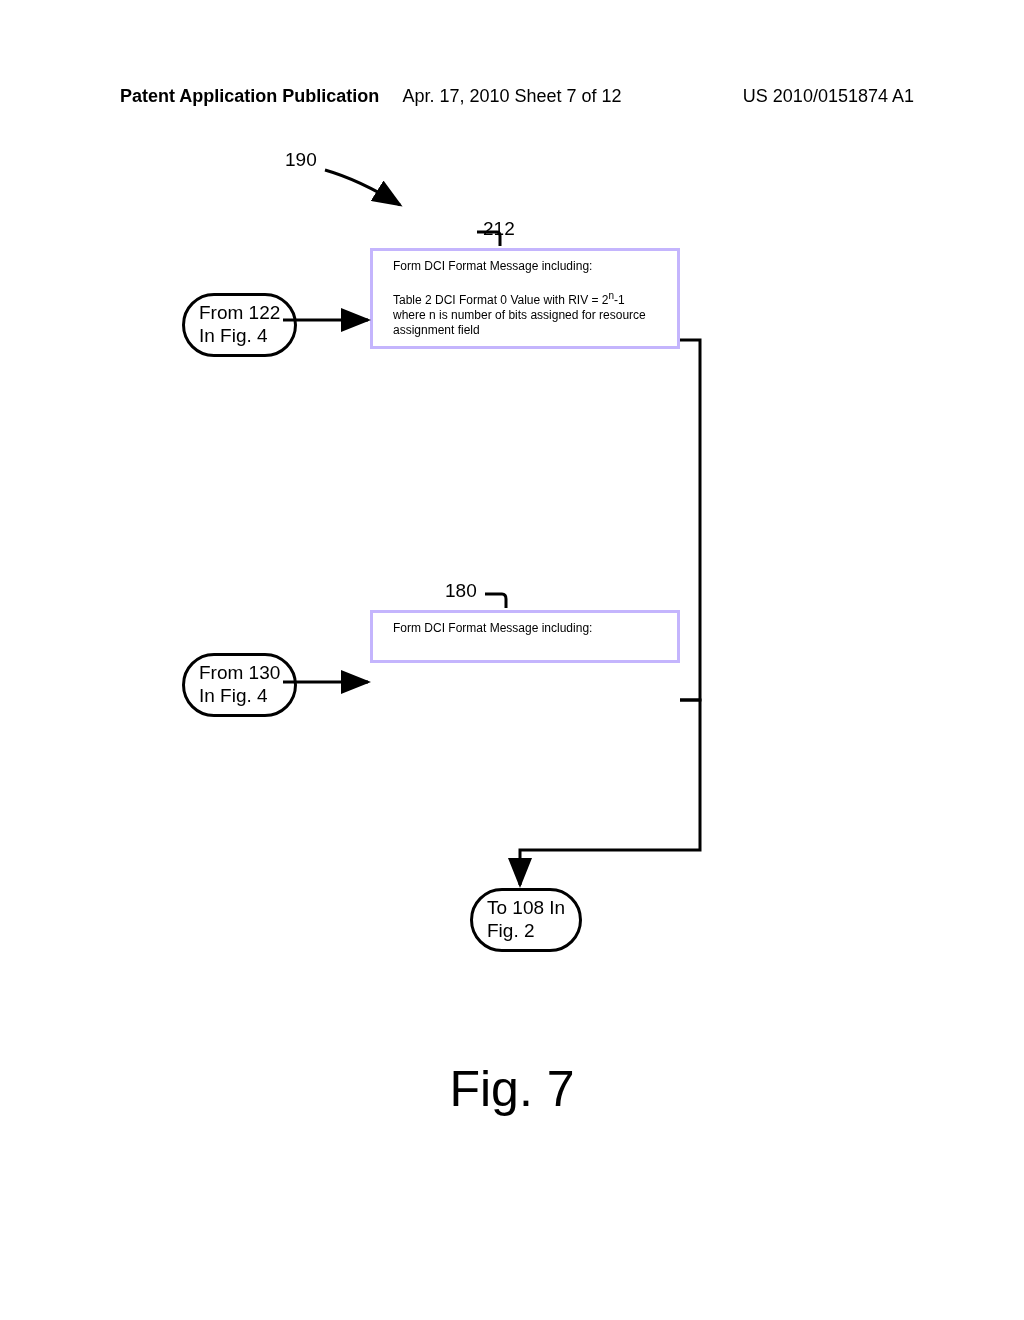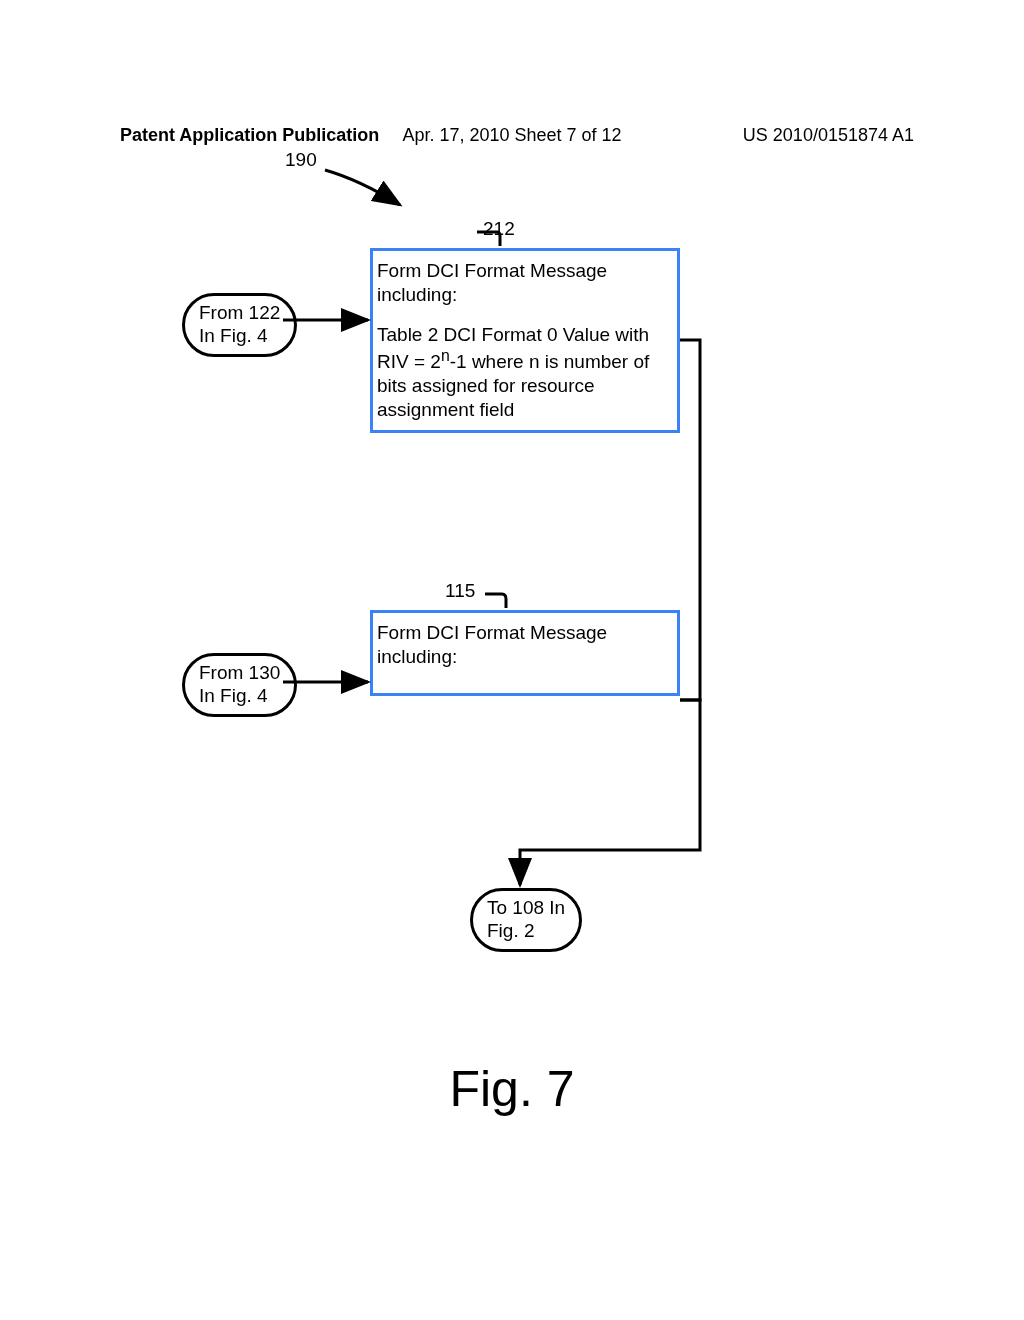--- a/index.html
+++ b/index.html
@@ -12,40 +12,39 @@
   }
   .header {
     position: absolute;
     top: 86px;
     left: 0;
     right: 0;
     display: flex;
     justify-content: space-between;
     padding: 0 110px 0 120px;
     font-size: 18px;
-    margin-top: 39px;
   }
   .header .left { font-weight: bold; }
   .header .center { position: absolute; left: 50%; transform: translateX(-50%); }
   .header .right { }
   .terminal {
     position: absolute;
     border: 3px solid #000;
     border-radius: 40px;
     padding: 6px 14px;
     font-size: 19px;
     line-height: 1.2;
     text-align: left;
     background: white;
   }
   .box {
     position: absolute;
-    border: 3px solid #3b82f6;
-    padding: 8px 4px;
-    font-size: 19px;
+    border: 3px solid #c4b5fd;
+    padding: 8px 20px;
+    font-size: 12px;
     line-height: 1.25;
     background: white;
     width: 310px;
   }
   .label {
     position: absolute;
     font-size: 19px;
     line-height: 1.1;
   }
   .figcap {
@@ -67,21 +66,21 @@
 <body>
 
 <div class="header">
   <div class="left">Patent Application Publication</div>
   <div class="center">Apr. 17, 2010  Sheet 7 of 12</div>
   <div class="right">US 2010/0151874 A1</div>
 </div>
 
 <div class="label" style="top:150px; left:285px;">190</div>
 <div class="label" style="top:219px; left:437px;margin-left:46px;">212</div>
-<div class="label" style="top:581px; left:445px;">115</div>
+<div class="label" style="top:581px; left:445px;">180</div>
 
 <div class="terminal" style="top:293px; left:182px;">
   <div>From 122</div>
   <div>In Fig. 4</div>
 </div>
 
 <div class="terminal" style="top:653px; left:182px;">
   <div>From 130</div>
   <div>In Fig. 4</div>
 </div>

